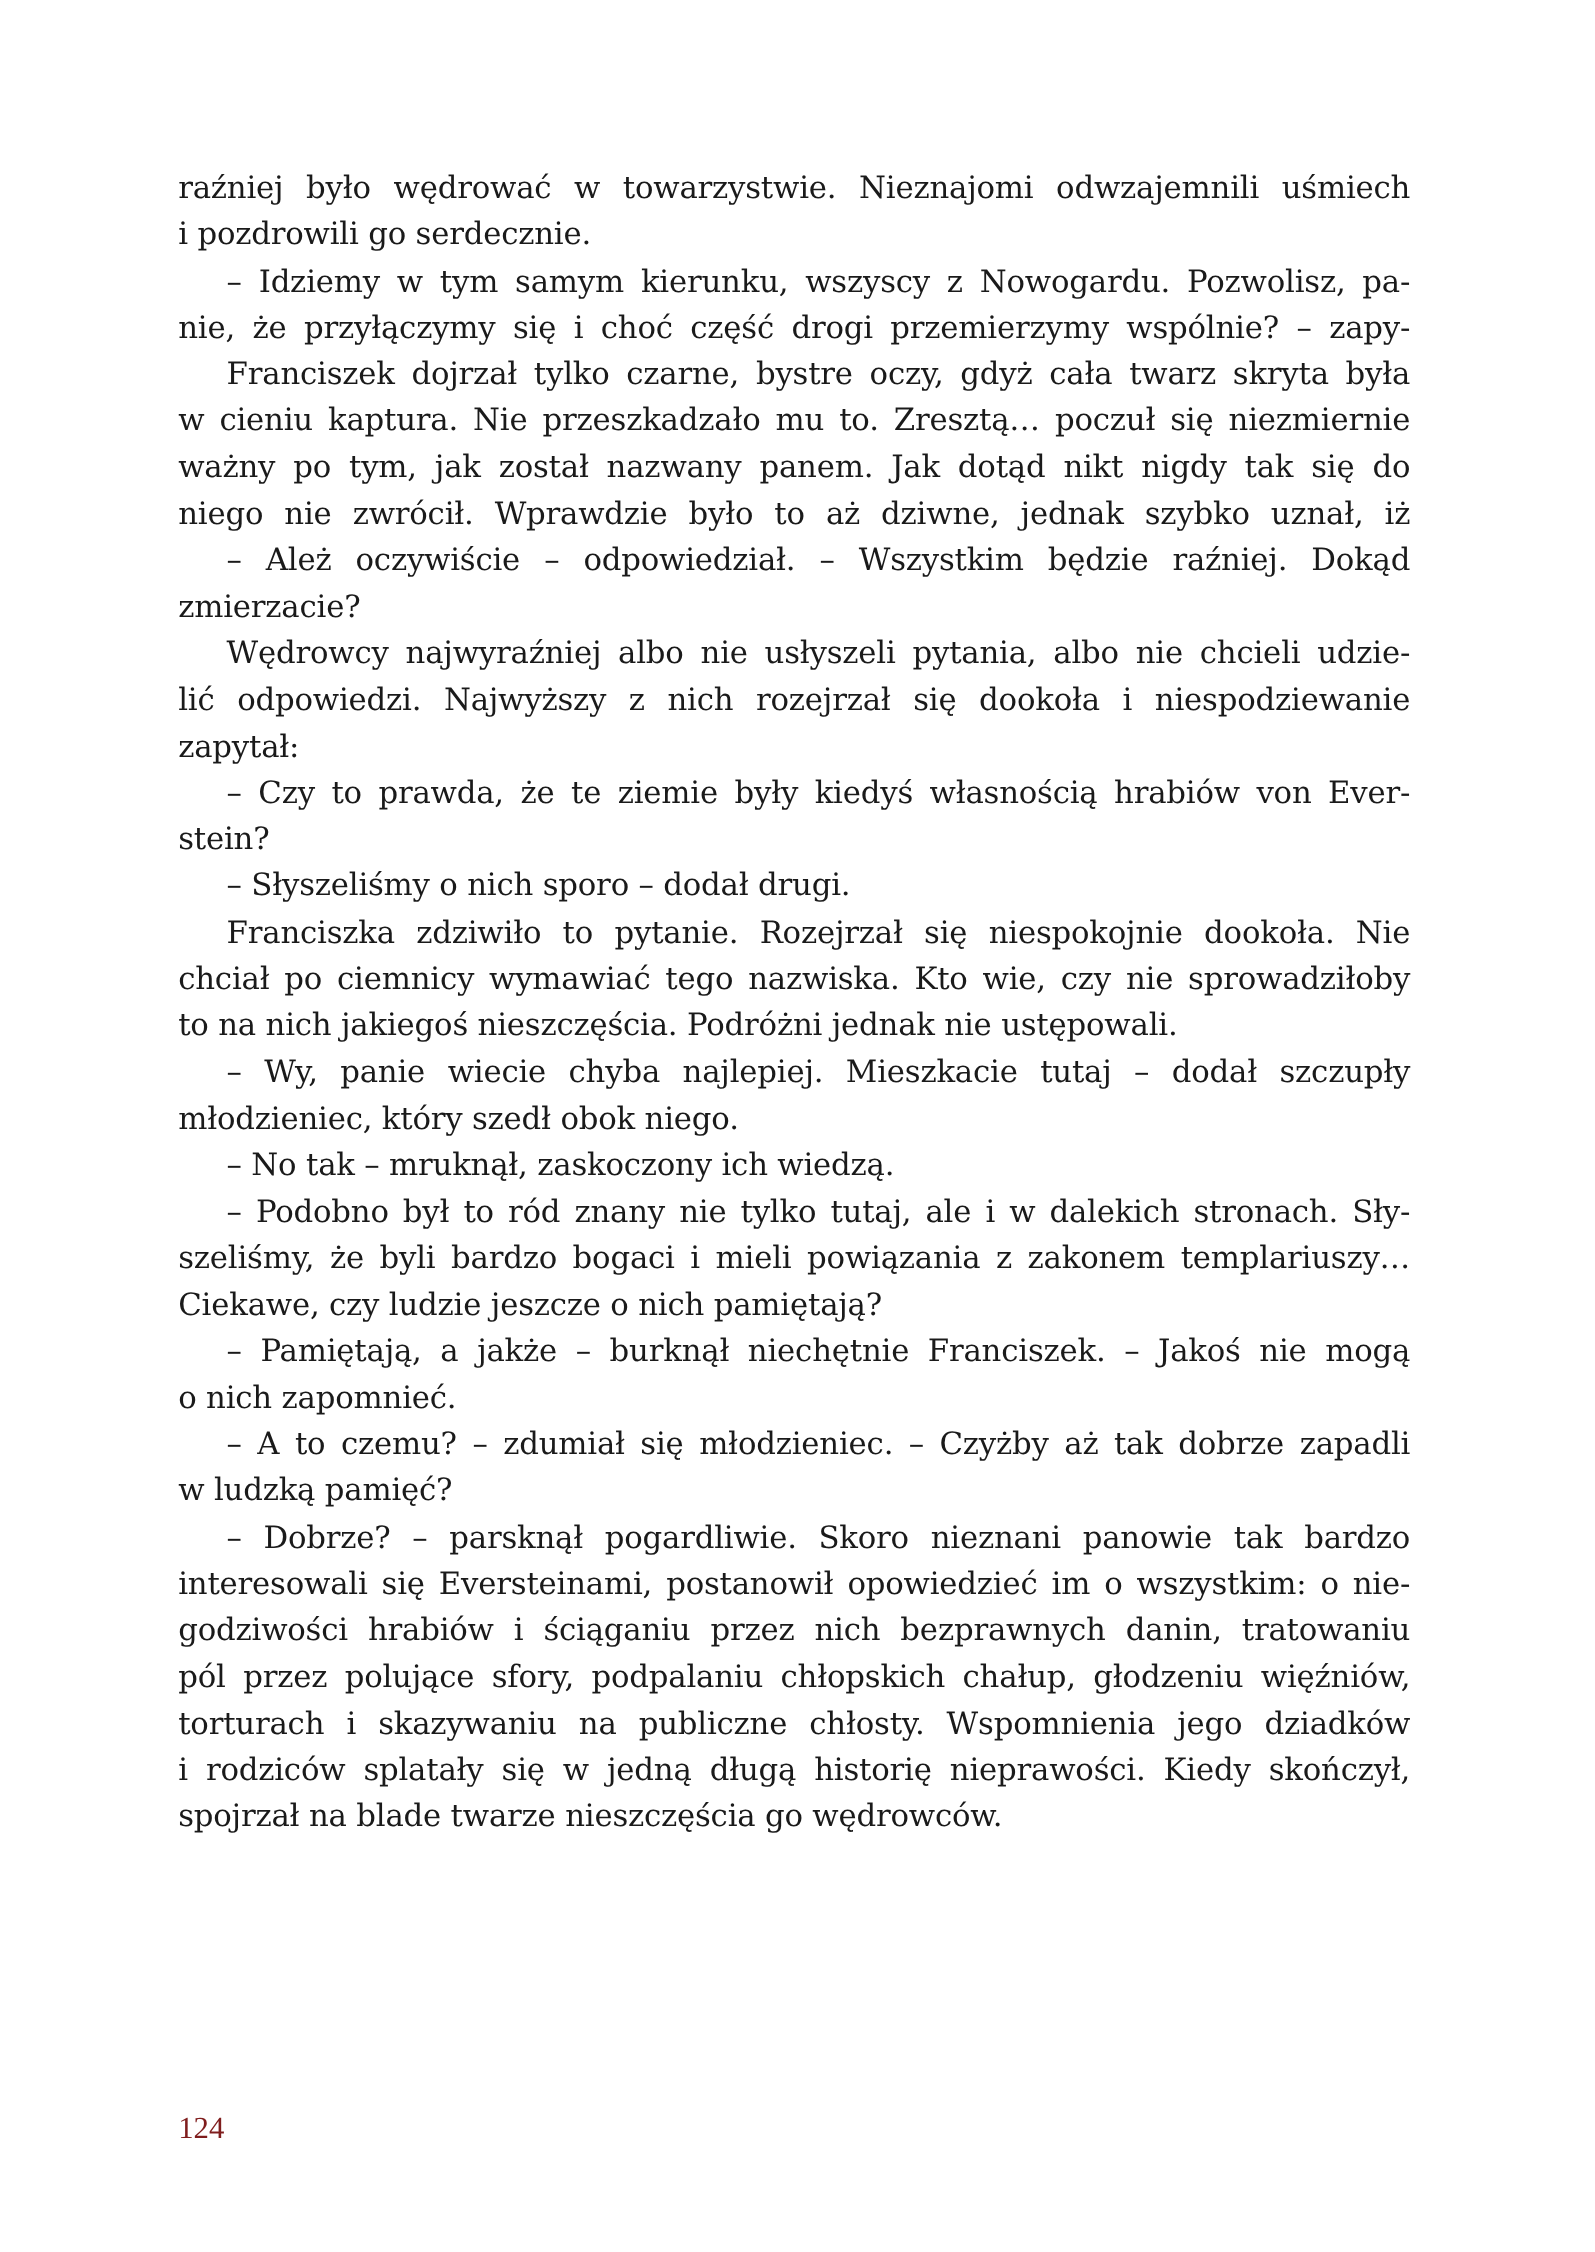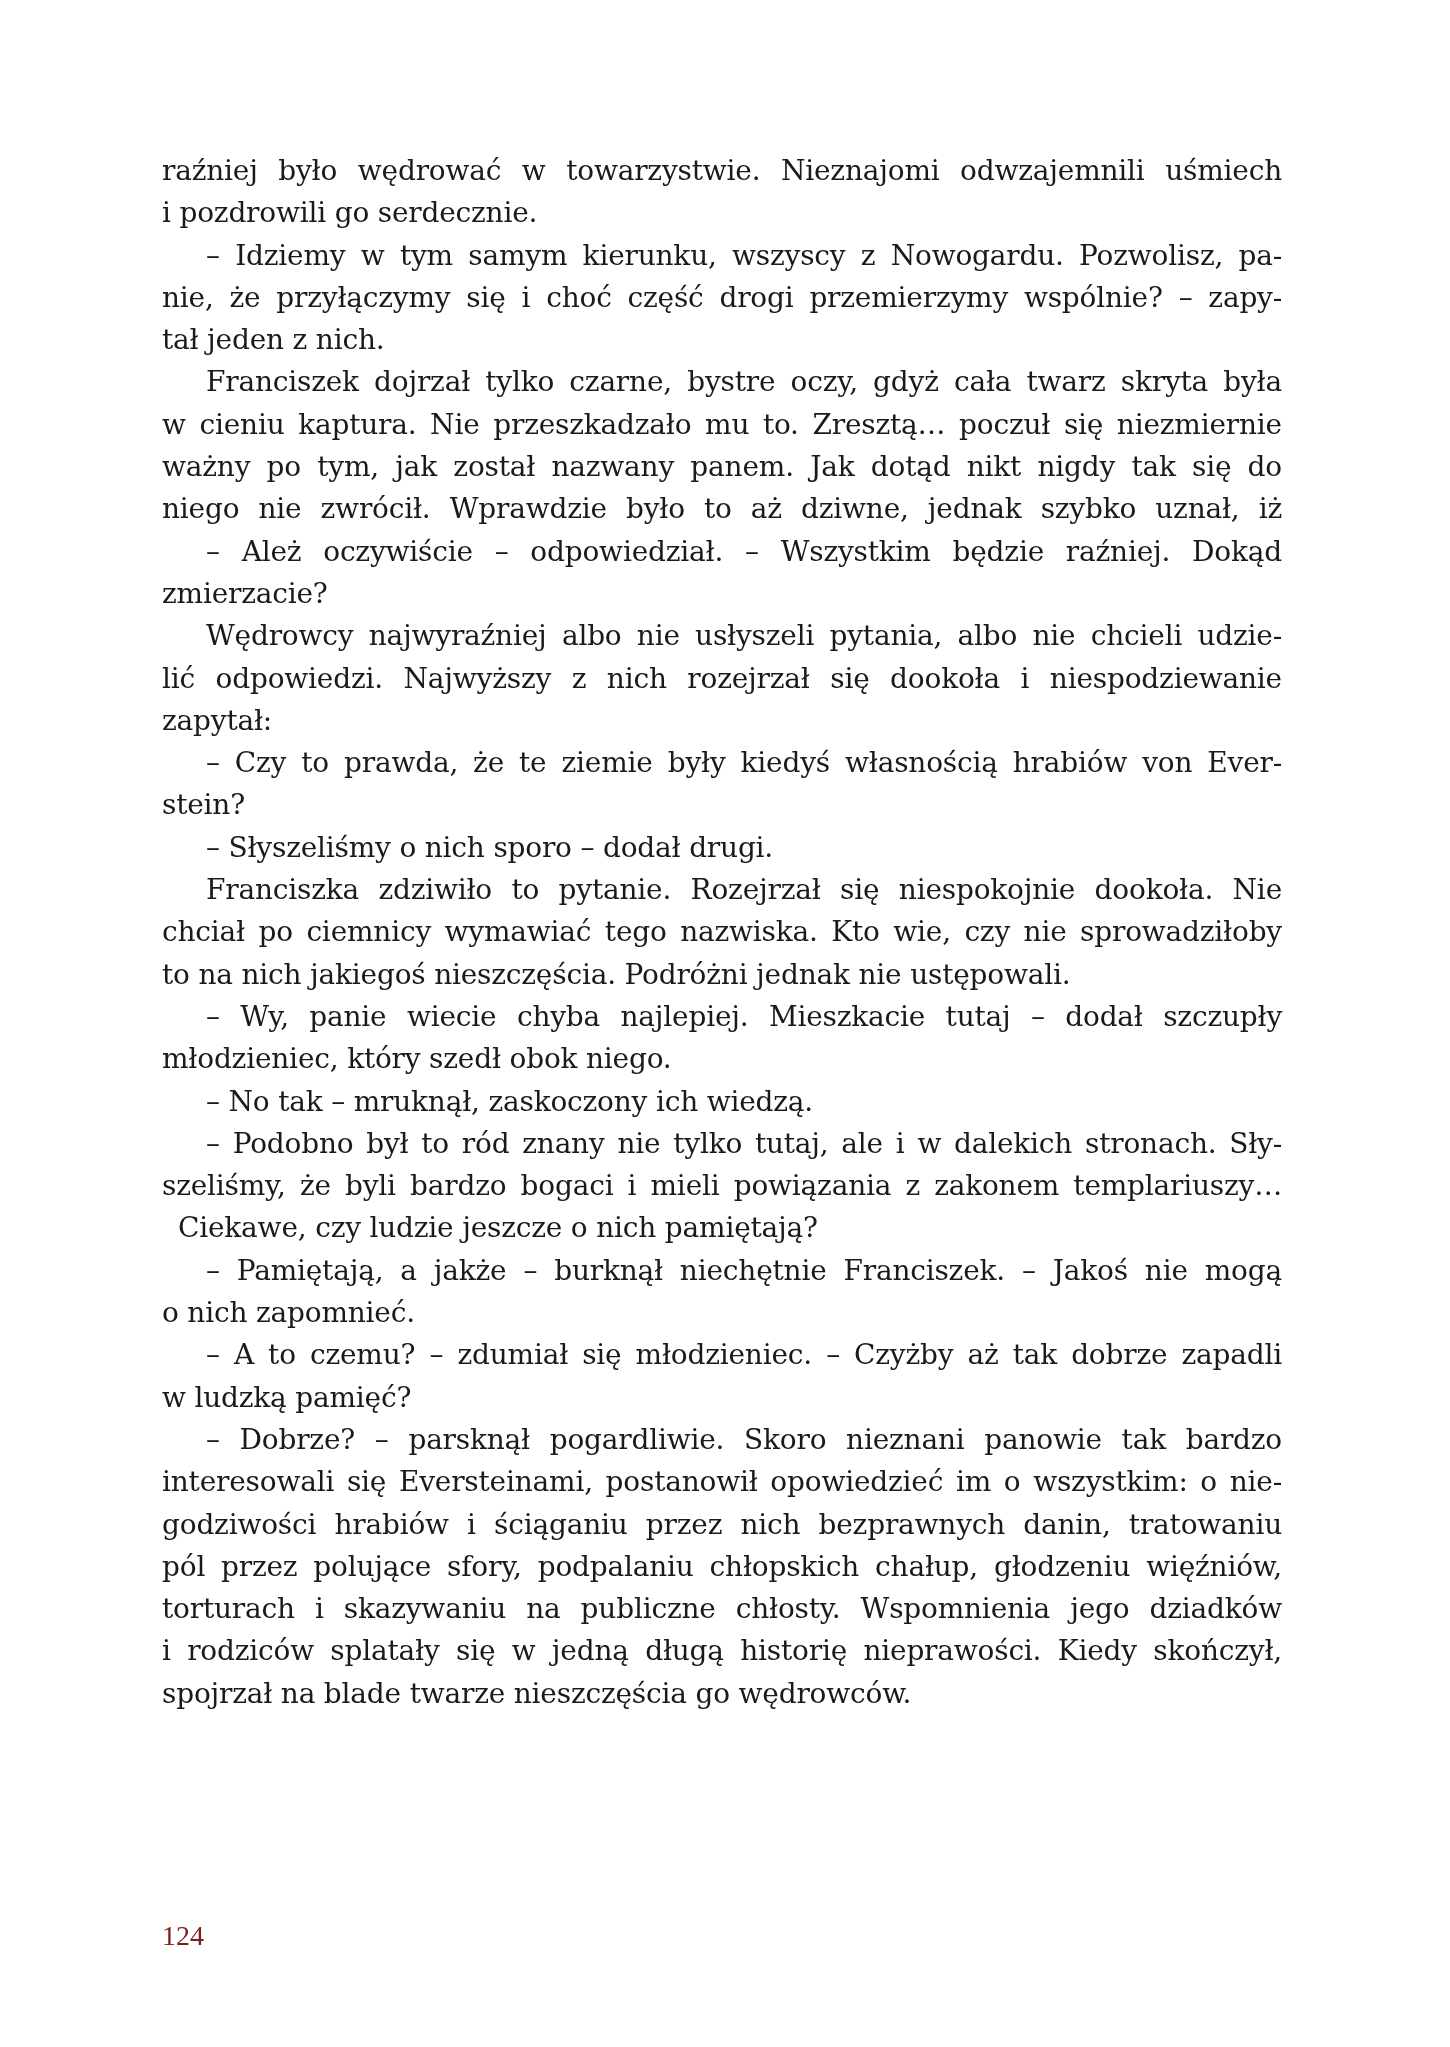--- a/index.html
+++ b/index.html
@@ -48,42 +48,41 @@
     }
   </style>
 </head>
 <body>
 
 <div class="page" id="page-body">
     <span class="line" style="white-space: normal;">raźniej było wędrować w towarzystwie. Nieznajomi odwzajemnili uśmiech</span>
     <span class="line last" style="white-space: normal;">i pozdrowili go serdecznie.</span>
     <span class="line indent" style="white-space: normal;">– Idziemy w tym samym kierunku, wszyscy z Nowogardu. Pozwolisz, pa-</span>
     <span class="line" style="white-space: normal;">nie, że przyłączymy się i choć część drogi przemierzymy wspólnie? – zapy-</span>
-    <span class="line last" style="white-space: normal;">tał jeden z nich.</span>
     <span class="line indent" style="white-space: normal;">Franciszek dojrzał tylko czarne, bystre oczy, gdyż cała twarz skryta była</span>
     <span class="line" style="white-space: normal;">w cieniu kaptura. Nie przeszkadzało mu to. Zresztą… poczuł się niezmiernie</span>
     <span class="line" style="white-space: normal;">ważny po tym, jak został nazwany panem. Jak dotąd nikt nigdy tak się do</span>
     <span class="line" style="white-space: normal;">niego nie zwrócił. Wprawdzie było to aż dziwne, jednak szybko uznał, iż</span>
     <span class="line indent" style="white-space: normal;">– Ależ oczywiście – odpowiedział. – Wszystkim będzie raźniej. Dokąd</span>
     <span class="line last" style="white-space: normal;">zmierzacie?</span>
     <span class="line indent" style="white-space: normal;">Wędrowcy najwyraźniej albo nie usłyszeli pytania, albo nie chcieli udzie-</span>
     <span class="line" style="white-space: normal;">lić odpowiedzi. Najwyższy z nich rozejrzał się dookoła i niespodziewanie</span>
     <span class="line last" style="white-space: normal;">zapytał:</span>
     <span class="line indent" style="white-space: normal;">– Czy to prawda, że te ziemie były kiedyś własnością hrabiów von Ever-</span>
     <span class="line last" style="white-space: normal;">stein?</span>
     <span class="line indent last" style="white-space: normal;">– Słyszeliśmy o nich sporo – dodał drugi.</span>
     <span class="line indent" style="white-space: normal;">Franciszka zdziwiło to pytanie. Rozejrzał się niespokojnie dookoła. Nie</span>
     <span class="line" style="white-space: normal;">chciał po ciemnicy wymawiać tego nazwiska. Kto wie, czy nie sprowadziłoby</span>
     <span class="line last" style="white-space: normal;">to na nich jakiegoś nieszczęścia. Podróżni jednak nie ustępowali.</span>
     <span class="line indent" style="white-space: normal;">– Wy, panie wiecie chyba najlepiej. Mieszkacie tutaj – dodał szczupły</span>
     <span class="line last" style="white-space: normal;">młodzieniec, który szedł obok niego.</span>
     <span class="line indent last" style="white-space: normal;">– No tak – mruknął, zaskoczony ich wiedzą.</span>
     <span class="line indent" style="white-space: normal;">– Podobno był to ród znany nie tylko tutaj, ale i w dalekich stronach. Sły-</span>
     <span class="line" style="white-space: normal;">szeliśmy, że byli bardzo bogaci i mieli powiązania z zakonem templariuszy…</span>
-    <span class="line last" style="white-space: normal; margin-left: 16px;">Ciekawe, czy ludzie jeszcze o nich pamiętają?</span>
+    <span class="line last" style="white-space: normal;">Ciekawe, czy ludzie jeszcze o nich pamiętają?</span>
     <span class="line indent" style="white-space: normal;">– Pamiętają, a jakże – burknął niechętnie Franciszek. – Jakoś nie mogą</span>
     <span class="line last" style="white-space: normal;">o nich zapomnieć.</span>
     <span class="line indent" style="white-space: normal;">– A to czemu? – zdumiał się młodzieniec. – Czyżby aż tak dobrze zapadli</span>
     <span class="line last" style="white-space: normal;">w ludzką pamięć?</span>
     <span class="line indent" style="white-space: normal;">– Dobrze? – parsknął pogardliwie. Skoro nieznani panowie tak bardzo</span>
     <span class="line" style="white-space: normal;">interesowali się Eversteinami, postanowił opowiedzieć im o wszystkim: o nie-</span>
     <span class="line" style="white-space: normal;">godziwości hrabiów i ściąganiu przez nich bezprawnych danin, tratowaniu</span>
     <span class="line" style="white-space: normal;">pól przez polujące sfory, podpalaniu chłopskich chałup, głodzeniu więźniów,</span>
     <span class="line" style="white-space: normal;">torturach i skazywaniu na publiczne chłosty. Wspomnienia jego dziadków</span>
     <span class="line" style="white-space: normal;">i rodziców splatały się w jedną długą historię nieprawości. Kiedy skończył,</span>

